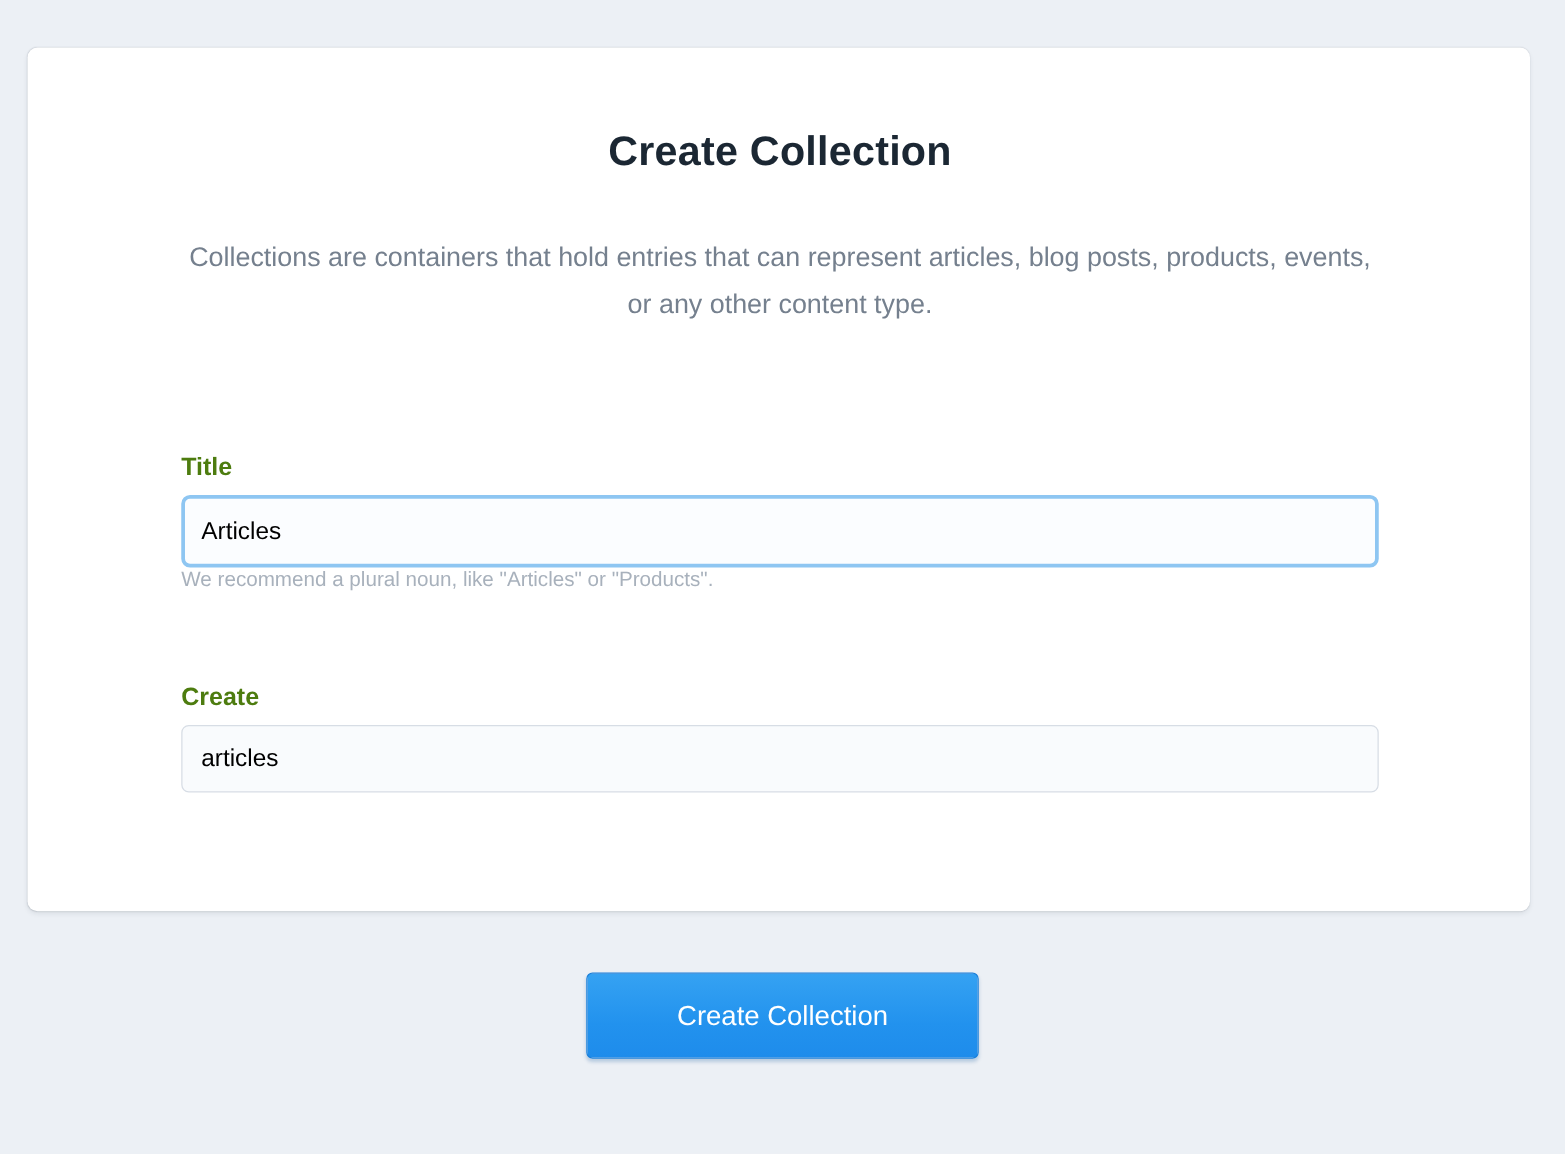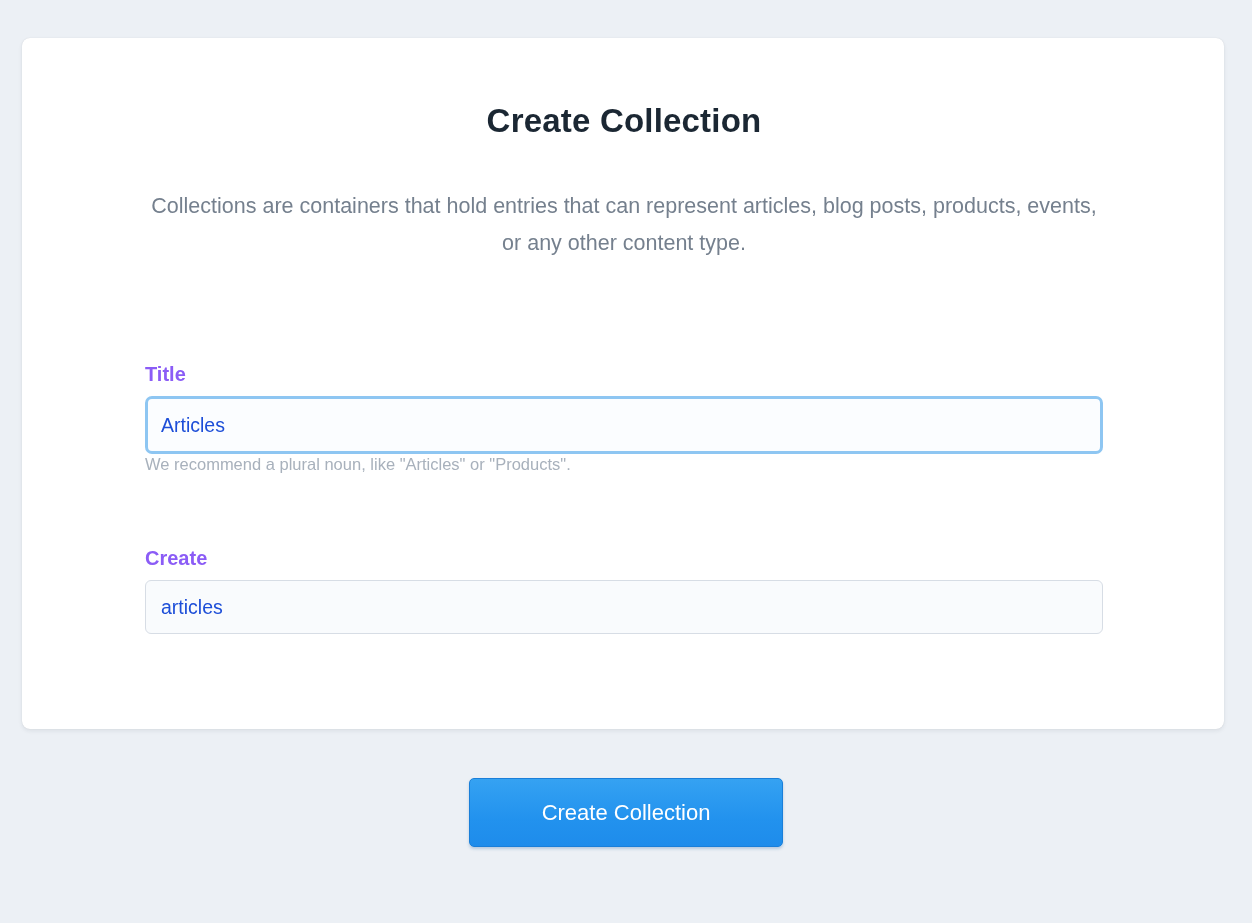--- a/index.html
+++ b/index.html
@@ -39,33 +39,33 @@
     text-align: center;
   }
   .form {
     margin-top: 98px;
   }
   .field label {
     display: block;
     font-size: 20px;
     line-height: 28px;
     font-weight: 700;
-    color: #8b5cf6;
+    color: #4d7c0f;
     margin-bottom: 8px;
   }
   .input {
     display: block;
     width: 100%;
     height: 54px;
     background: #f9fbfd;
     border: 1px solid #d7dde5;
     border-radius: 6px;
     font-family: "Liberation Sans", "DejaVu Sans", sans-serif;
     font-size: 19.5px;
-    color: #1d4ed8;
+    color: #000000;
     padding: 0 15px;
     outline: none;
   }
   .input.focused {
     height: 58px;
     border: 3px solid #8ec6f2;
     background: #fbfdff;
     padding: 0 13px;
     border-radius: 7px;
   }

